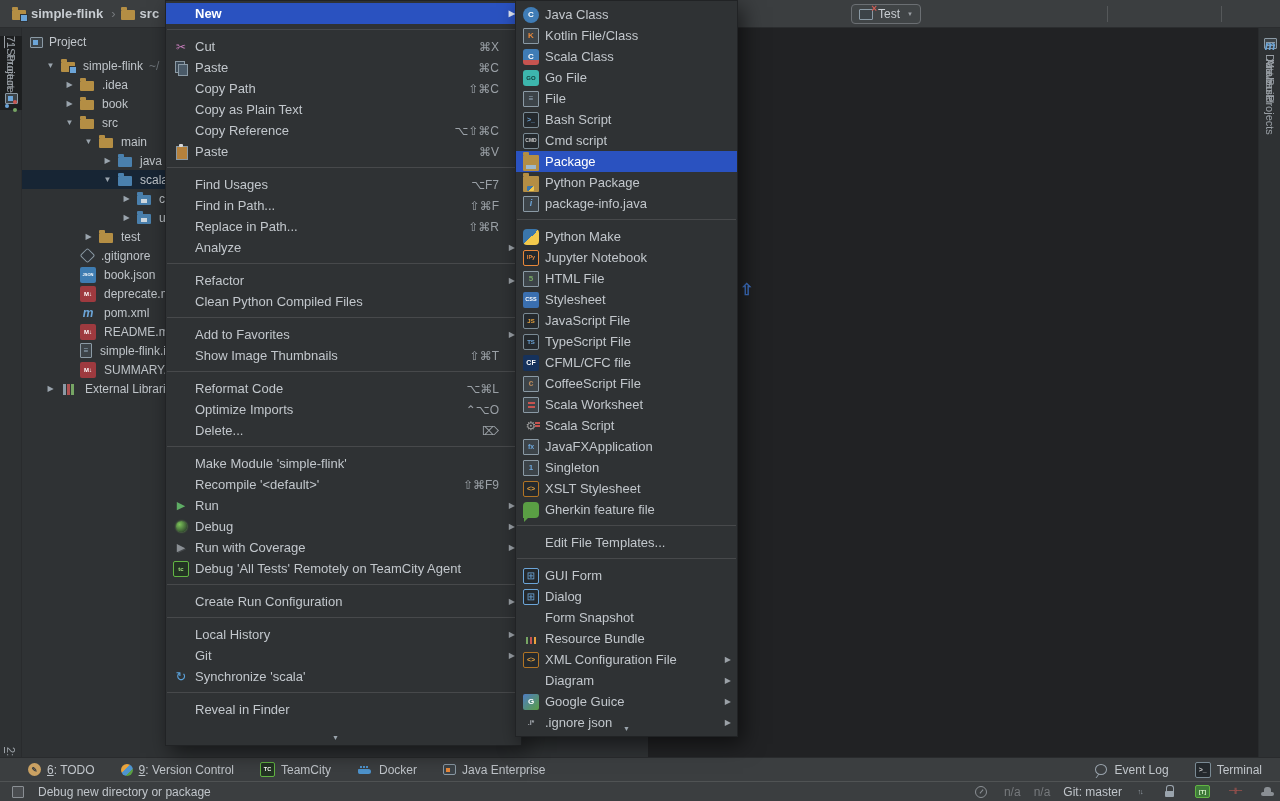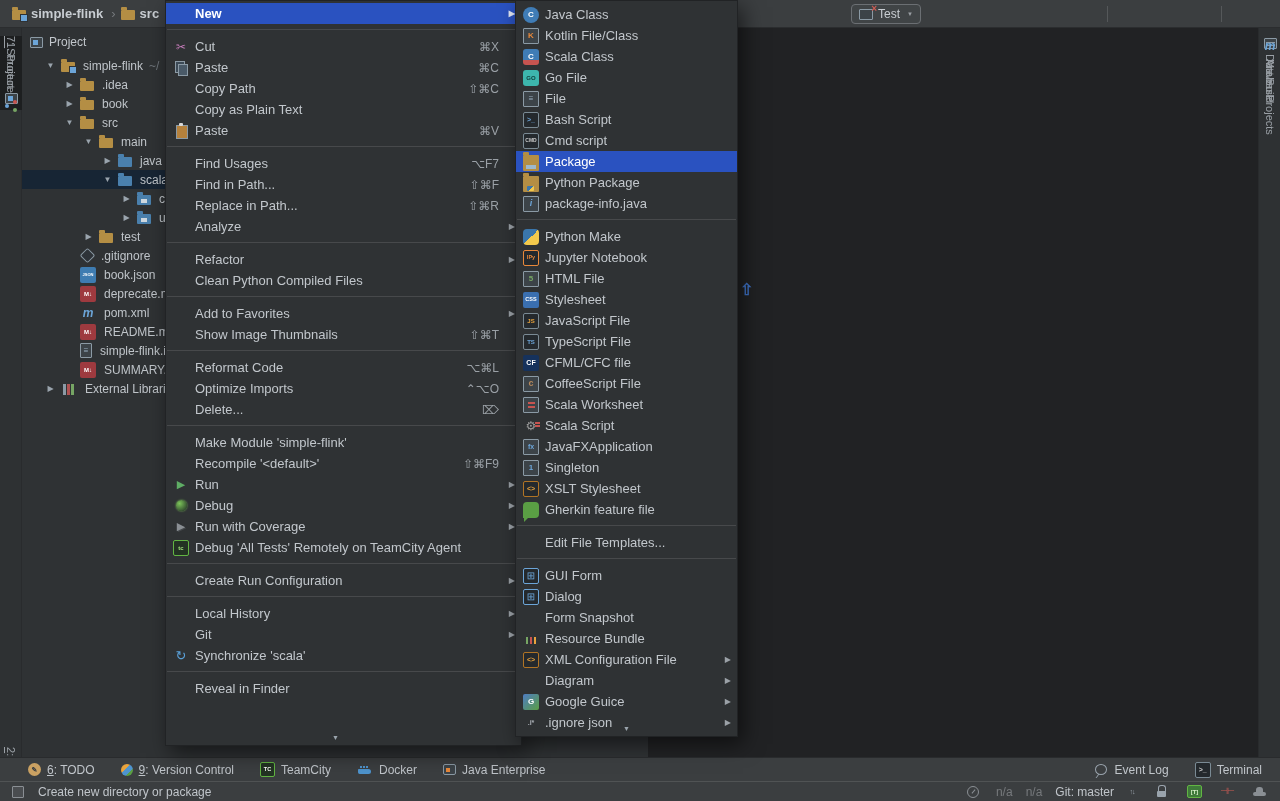--- a/index.html
+++ b/index.html
@@ -194,21 +194,21 @@
 .msep{height:1px;background:#47494b;margin:5px 1px 6px}
 .menu-scroll{position:absolute;bottom:1px;left:0;right:0;text-align:center;font-size:7px;color:#9aa4ad}
 
 
 .bottom-toolbar{position:absolute;left:0;top:757px;width:1280px;height:24px;background:#3b3e40;border-top:1px solid #292b2d;display:flex;align-items:center}
 .bbar-left{display:flex;align-items:center;gap:26px;padding-left:28px}
 .bbar-right{margin-left:auto;display:flex;align-items:center;gap:26px;padding-right:18px}
 .bbi{display:flex;align-items:center;gap:6px;font-size:12px;color:#c0c5ca;cursor:default}
 .statusbar{position:absolute;left:0;top:781px;width:1280px;height:20px;background:#3b3e40;border-top:1px solid #505354;display:flex;align-items:center;font-size:12px}
 .status-left{display:flex;align-items:center;gap:14px;padding-left:12px;color:#c0c5ca}
-.status-right{margin-left:auto;display:flex;align-items:center;gap:13px;padding-right:8px;color:#c0c5ca}
+.status-right{margin-left:auto;display:flex;align-items:center;gap:13px;padding-right:0;color:#c0c5ca}
 .sti{display:flex;align-items:center;gap:4px}
 .sti.dim .sttext{color:#76797c}
 </style>
 </head>
 <body>
 
 <div class="app">
 
   <div class="titlebar">
     <div class="breadcrumbs">
@@ -436,20 +436,26 @@
     <span class="mishort">⇧⌘C</span>
     <span class="miarrow"></span>
   </div>
       <div class="mi">
     <span class="ic mic noicon"></span>
     <span class="milabel">Copy as Plain Text</span>
     <span class="mishort"></span>
     <span class="miarrow"></span>
   </div>
       <div class="mi">
+    <span class="ic mic noicon"></span>
+    <span class="milabel">Copy Reference</span>
+    <span class="mishort">⌥⇧⌘C</span>
+    <span class="miarrow"></span>
+  </div>
+      <div class="mi">
     <span class="ic mic" data-icon="paste"></span>
     <span class="milabel">Paste</span>
     <span class="mishort">⌘V</span>
     <span class="miarrow"></span>
   </div>
       <div class="msep"></div>
       <div class="mi">
     <span class="ic mic noicon"></span>
     <span class="milabel">Find Usages</span>
     <span class="mishort">⌥F7</span>
@@ -827,21 +833,21 @@
         <div class="bbi">
     <span class="ic bic" data-icon="terminal"></span>
     <span class="bbl"><span class="mn"></span><span>Terminal</span></span>
   </div>
       </div>
   </div>
 
   <div class="statusbar">
     <div class="status-left">
       <span class="ic" data-icon="toggle"></span>
-      <span>Create new directory or package</span>
+      <span>Debug new directory or package</span>
     </div>
     <div class="status-right">
         <span class="sti">
     <span class="ic sic" data-icon="gauge"></span>
     <span class="sttext"></span>
   </span>
         <span class="sti dim">
 
     <span class="sttext">n/a</span>
   </span>

